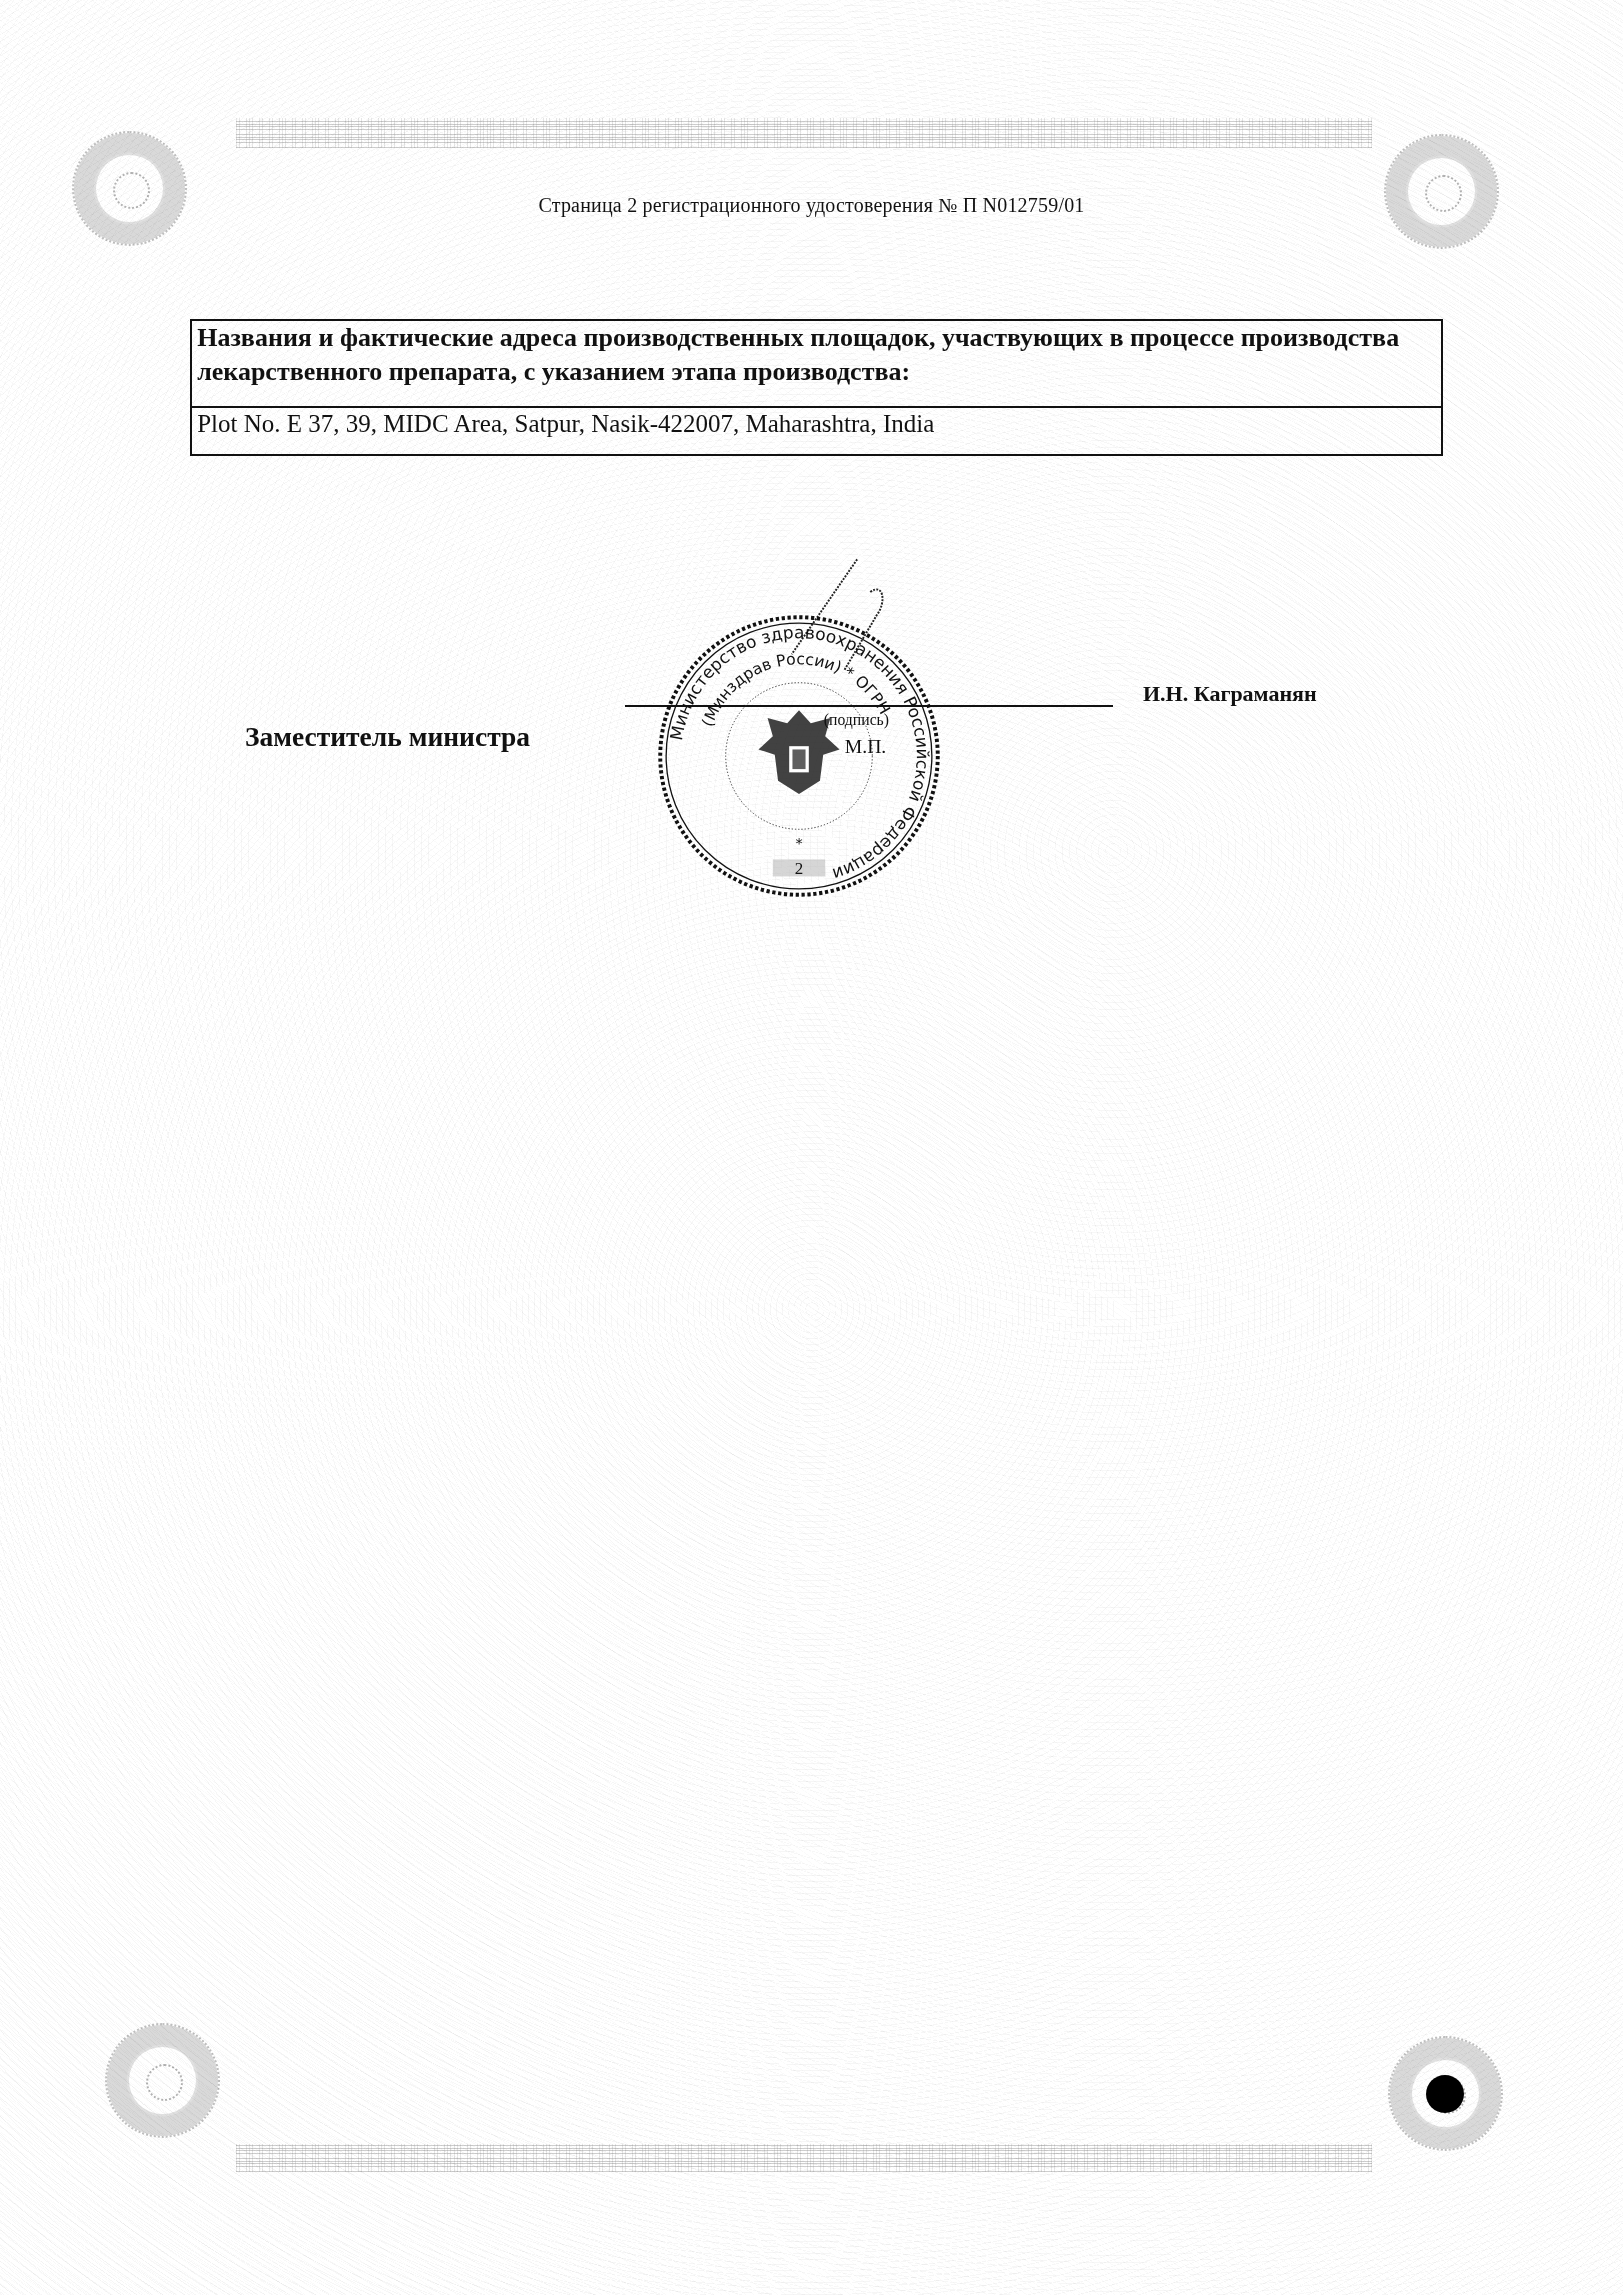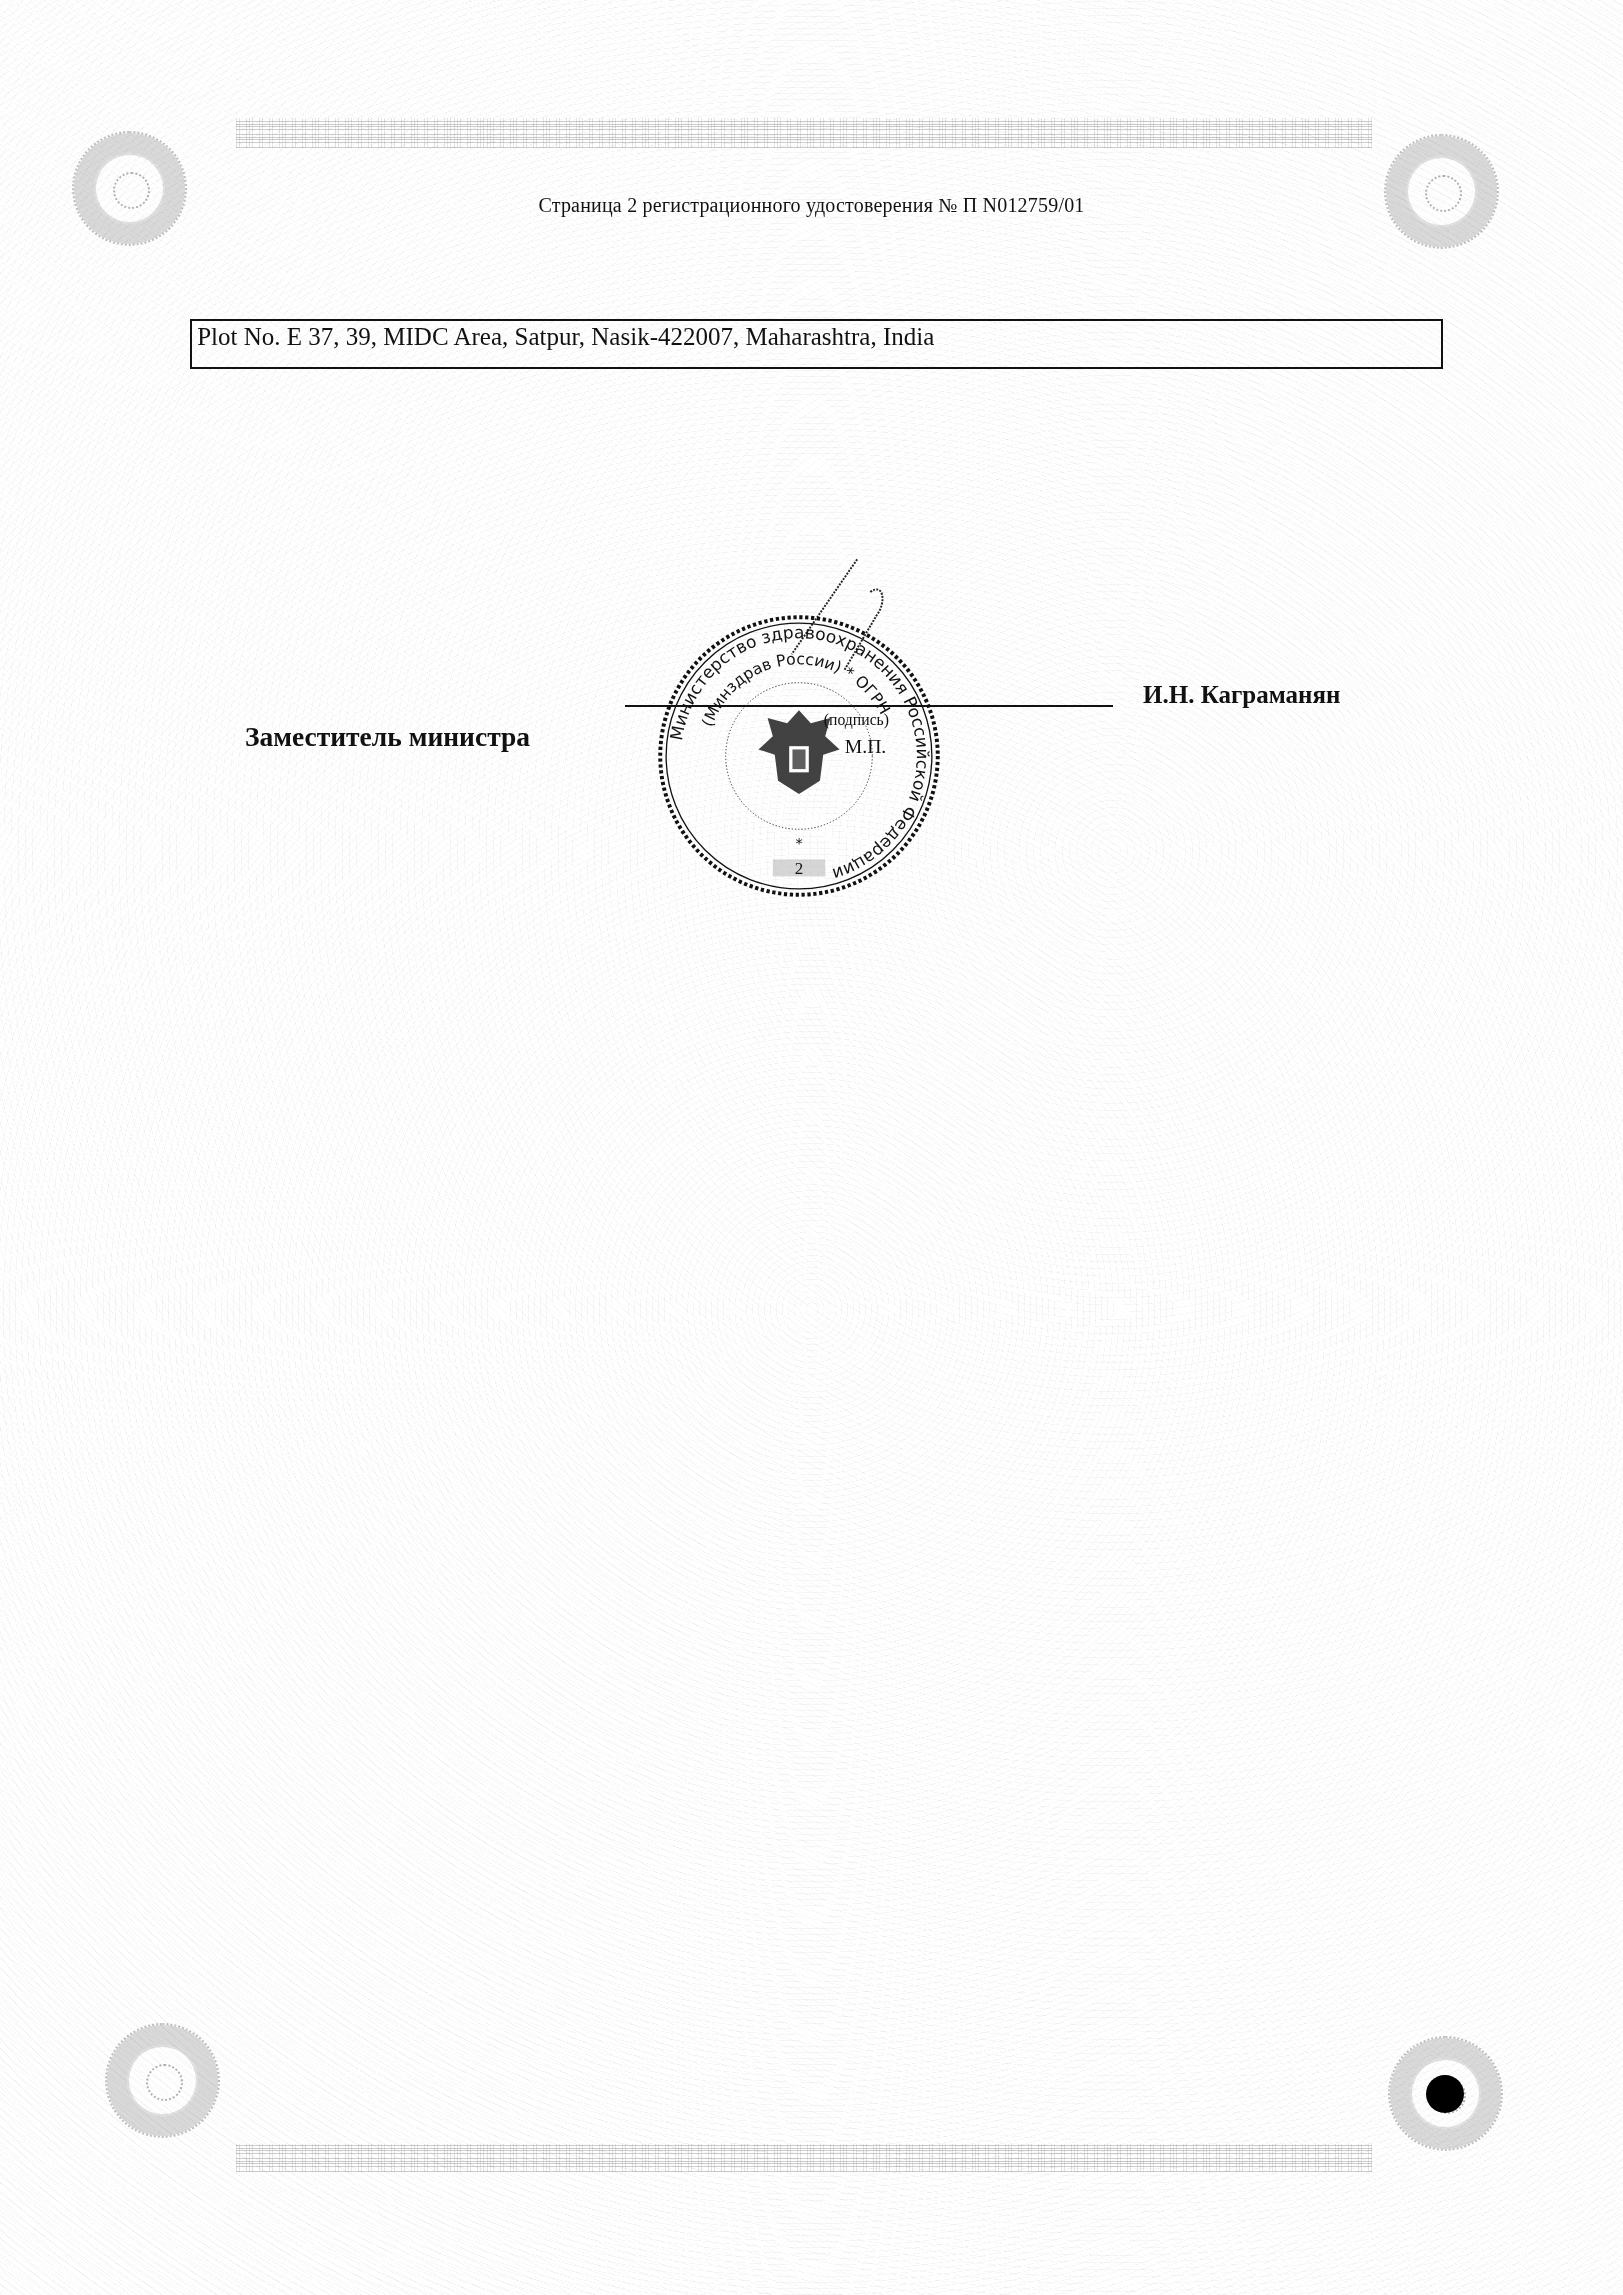--- a/index.html
+++ b/index.html
@@ -53,21 +53,21 @@
   td.company-cell { line-height: 31px; padding-top: 3.9px; }
   td.address-cell { height: 46px; line-height: 31px; padding-top: 5.2px; }
   .sign-label {
     position: absolute; left: 245px; top: 681px; font-size: 27.5px; font-weight: bold; margin-top: 40px;
   }
   .sign-line {
     position: absolute; left: 625px; top: 705px; width: 488px; height: 0;
     border-top: 2px solid #111;
   }
   .sign-name {
-    position: absolute; left: 1143px; top: 681px; font-size: 25px; font-weight: bold;
+    position: absolute; left: 1143px; top: 681px; font-size: 22px; font-weight: bold;
   }
   .stamp {
     position: absolute; left: 655px; top: 612px; width: 288px; height: 288px;
   }
   .stamp svg { width: 100%; height: 100%; }
   .signature-stroke { position: absolute; left: 772px; top: 556px; width: 131px; height: 118px; }
   .corner-dot {
     position: absolute; left: 1426px; top: 2075px; width: 38px; height: 38px;
     border-radius: 50%; background: #000;
   }
@@ -80,20 +80,23 @@
 <div class="band bottom"></div>
 <div class="rosette" style="left:72px; top:131px;"></div>
 <div class="rosette" style="left:1384px; top:134px;"></div>
 <div class="rosette" style="left:105px; top:2023px;"></div>
 <div class="rosette" style="left:1388px; top:2036px;"></div>
 
 <div class="page-header">Страница  2 регистрационного удостоверения № П N012759/01</div>
 
 <table class="sites">
   <tbody>
+      <tr>
+    <td class="head-cell" colspan="2">Названия и фактические адреса производственных площадок, участвующих в процессе производства лекарственного препарата, с указанием этапа производства:</td>
+  </tr>
   <tr>
     <td class="address-cell" colspan="2">Plot No. E 37, 39, MIDC Area, Satpur, Nasik-422007, Maharashtra, India</td>
   </tr>
 </tbody>
   </table>
 
 <div class="sign-label">Заместитель министра</div>
 <div class="sign-line"></div>
 <div class="sign-name">И.Н. Каграманян</div>
 

